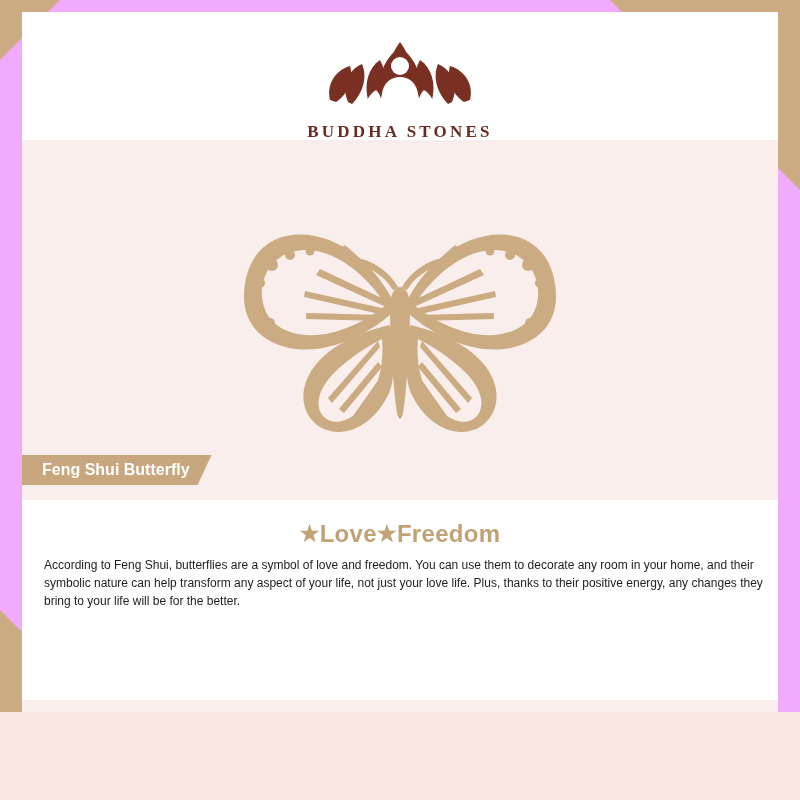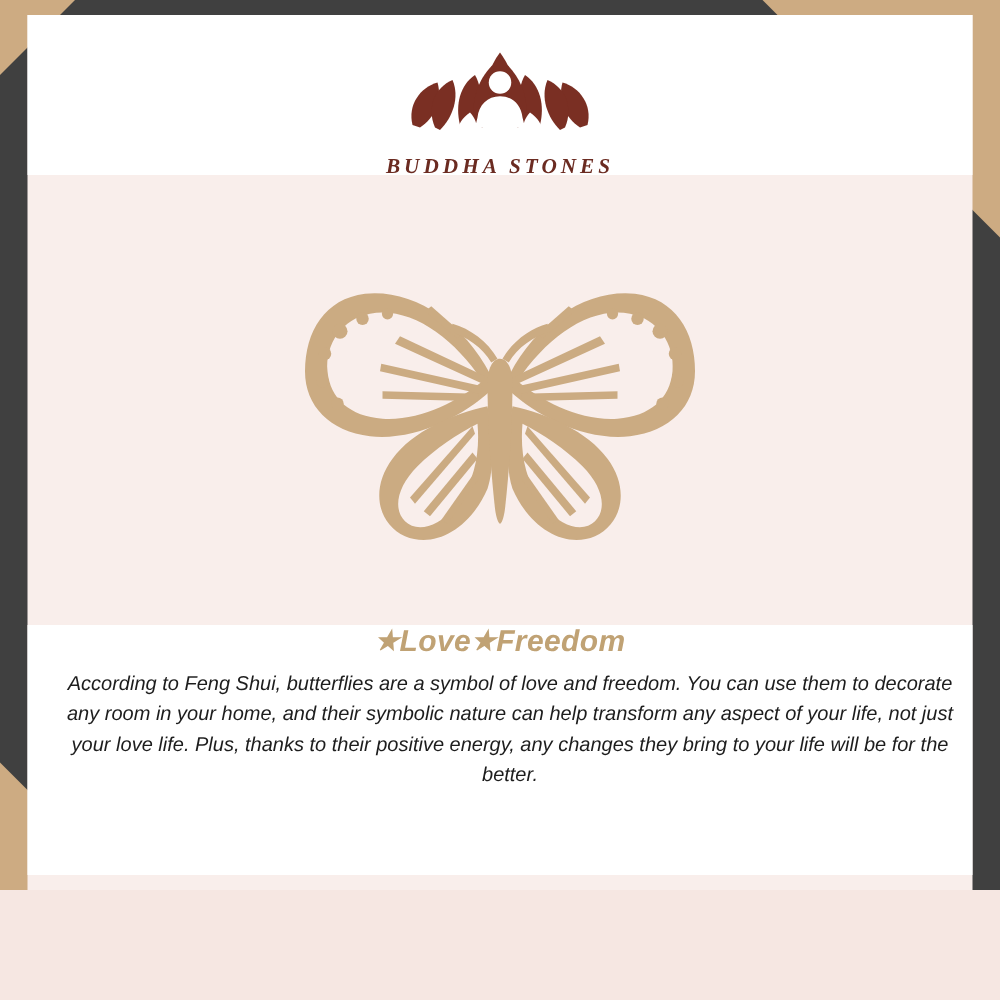--- a/index.html
+++ b/index.html
@@ -10,23 +10,22 @@
     width: 800px;
     height: 800px;
     font-family: "Liberation Sans", sans-serif;
     background: #f7e9e4;
     overflow: hidden;
   }
   .page {
     position: relative;
     width: 800px;
     height: 800px;
-    background: #404040;
+    background: #f0abfc;
     overflow: hidden;
-    font-style: italic;
   }
   
   .corner {
     position: absolute;
     background: #cdab82;
   }
   .corner-tl {
     top: 0; left: 0;
     width: 0; height: 0;
     background: transparent;
@@ -134,38 +133,39 @@
   .body-card {
     position: absolute;
     left: 0;
     top: 488px;
     width: 100%;
     height: 200px;
     background: #ffffff;
   }
   .subtitle {
     margin: 0;
+    padding-top: 20px;
     text-align: center;
     font-size: 24px;
     font-weight: bold;
     color: #c0a274;
     letter-spacing: 0.3px;
   }
   .star {
     color: #c0a274;
     font-size: 22px;
     vertical-align: 1px;
   }
   .paragraph {
     margin: 8px 0 0 16px;
     padding: 0 6px 0 6px;
-    font-size: 16px;
+    font-size: 12px;
     line-height: 1.52;
     color: #1d1d1d;
-    text-align: center;
+    text-align: left;
   }
   .bottom-strip {
     position: absolute;
     left: 0;
     bottom: 0;
     width: 100%;
     height: 88px;
     background: #f6e7e2;
   }
 </style>
@@ -261,20 +261,23 @@
 
             <path d="M180 66 C186 66 190 74 190 86 C190 112 188 150 184 186 C183 194 181 198 180 198 C179 198 177 194 176 186 C172 150 170 112 170 86 C170 74 174 66 180 66 Z"></path>
 
             <path d="M178 66 C170 52 156 42 142 38 L140 44 C153 48 166 57 173 69 Z"></path>
             <path d="M182 66 C190 52 204 42 218 38 L220 44 C207 48 194 57 187 69 Z"></path>
           </g>
         </svg>
       </span>
     </div>
 
+    <div class="tag">
+      <span>Feng Shui Butterfly</span>
+    </div>
 
     <div class="body-card">
       <p class="subtitle">
         <span class="star">★</span><span>Love</span><span class="star">★</span><span>Freedom</span>
       </p>
       <p class="paragraph">According to Feng Shui, butterflies are a symbol of love and freedom. You can use them to decorate any room in your home, and their symbolic nature can help transform any aspect of your life, not just your love life. Plus, thanks to their positive energy, any changes they bring to your life will be for the better.</p>
     </div>
 
   </div>
 

